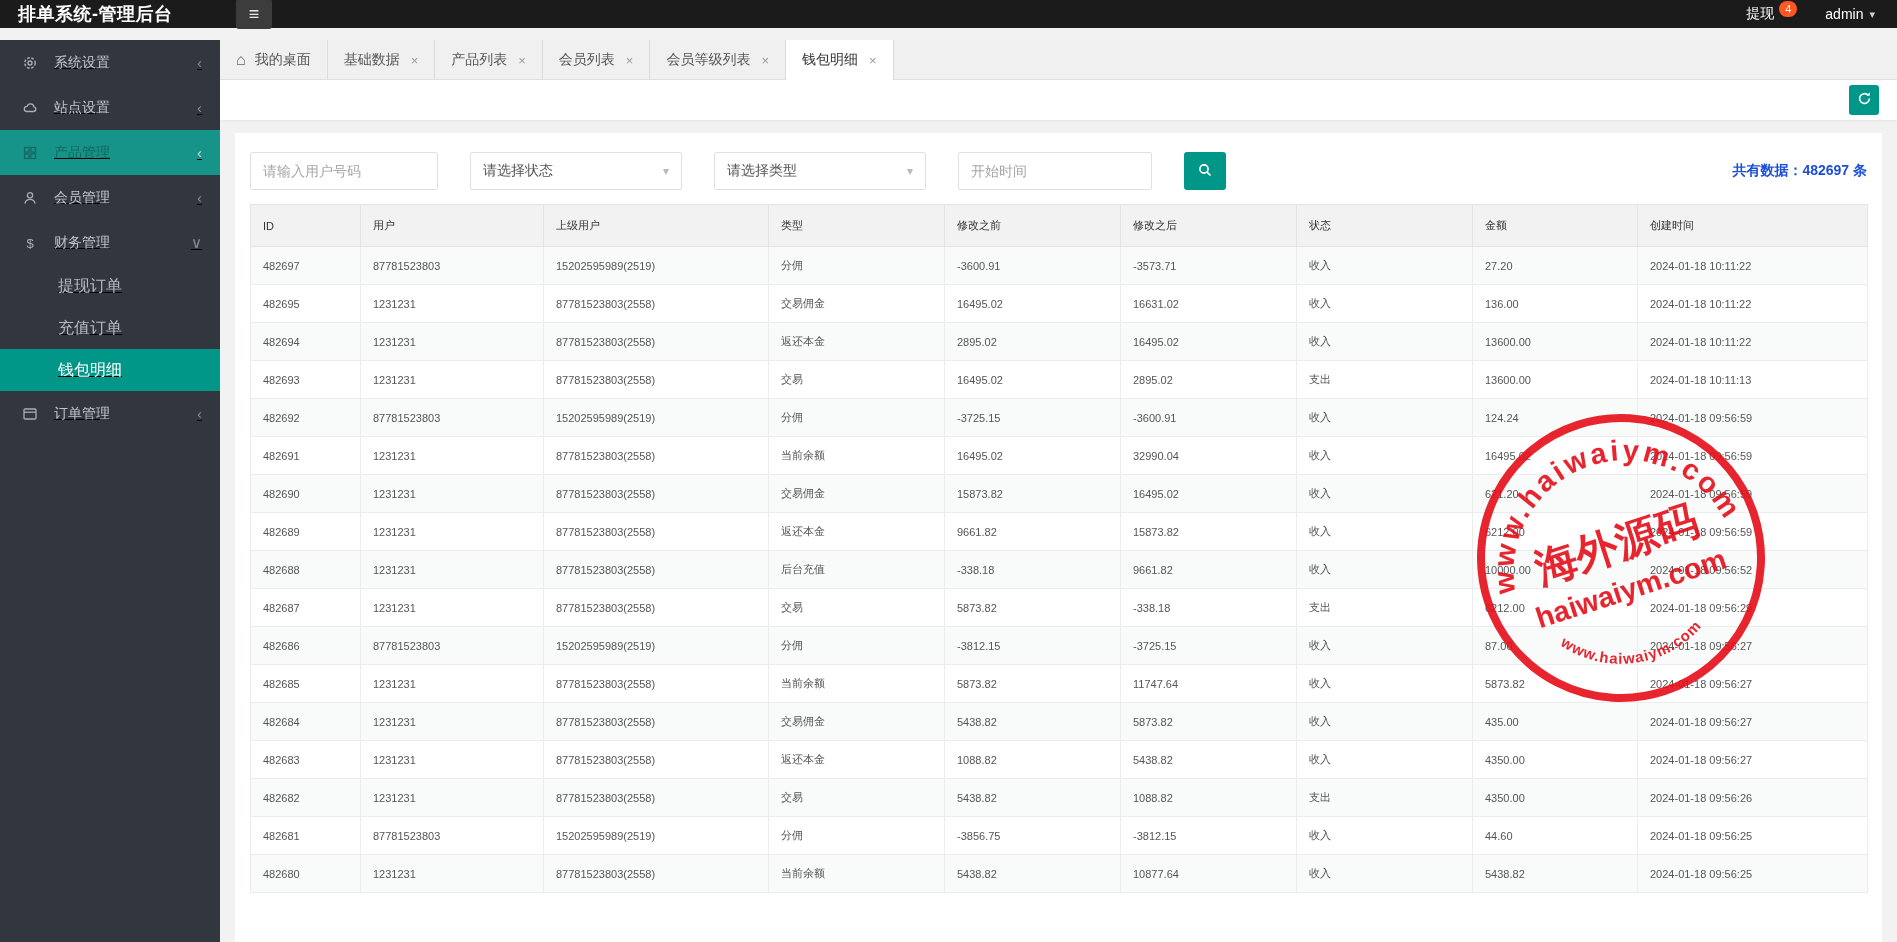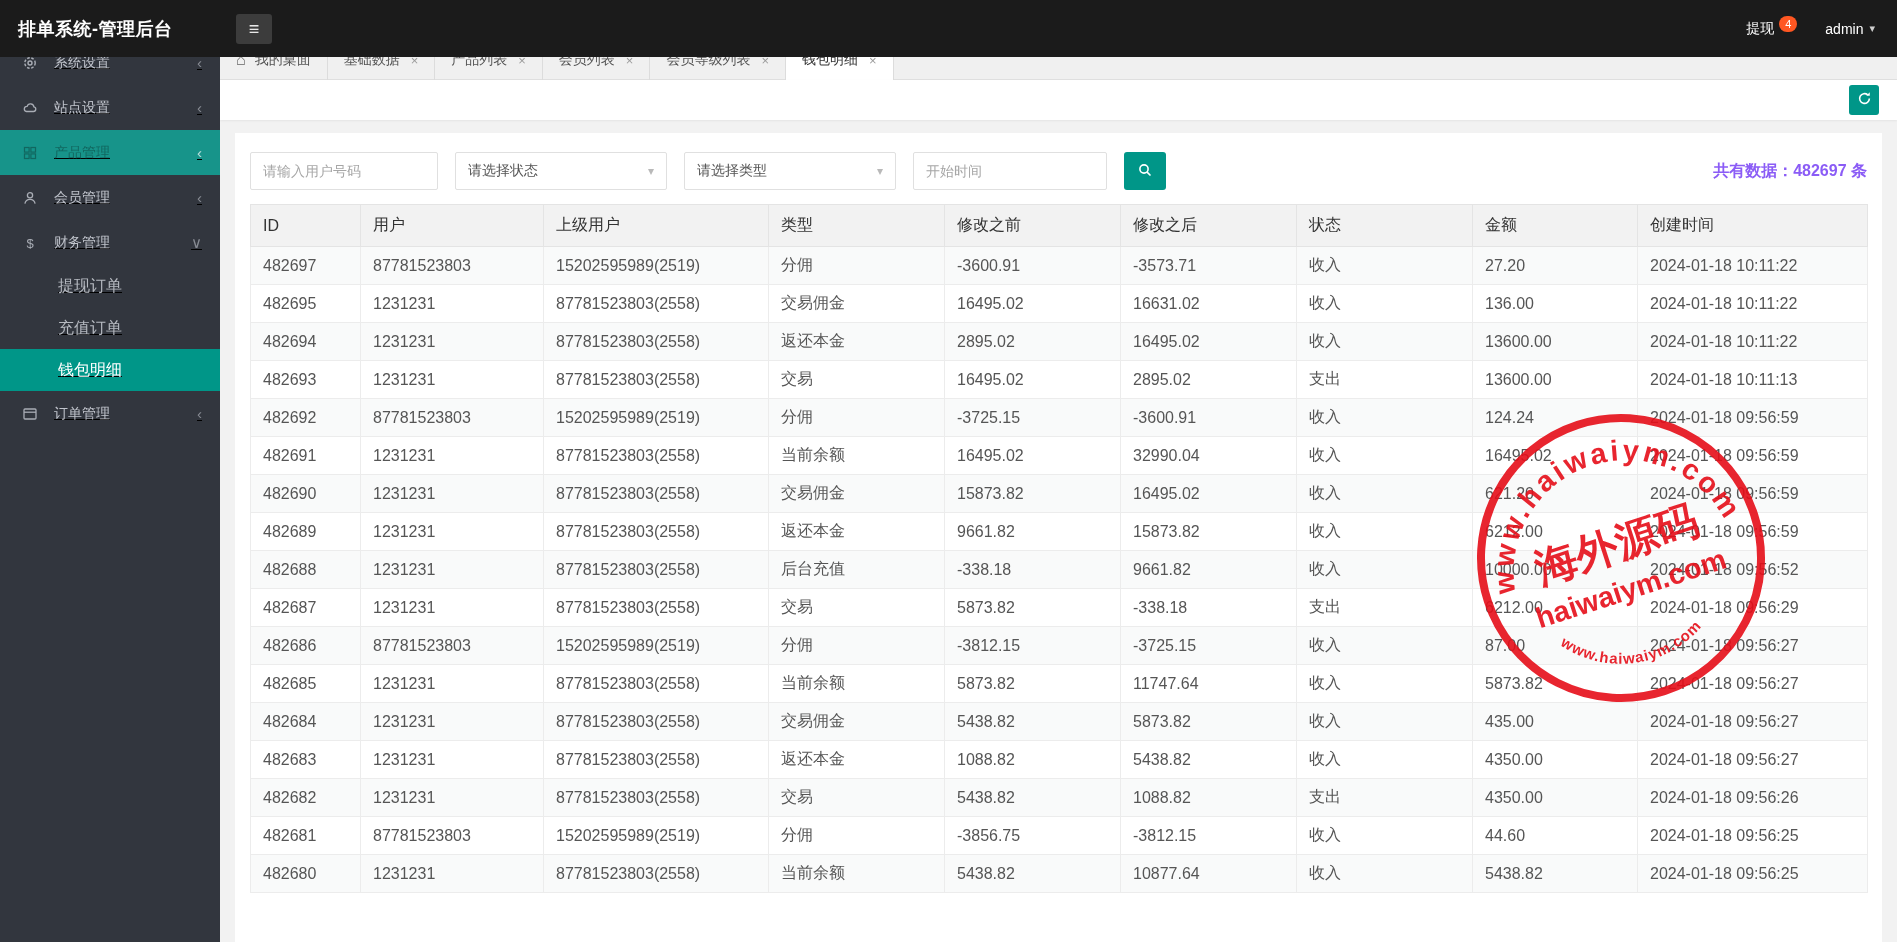--- a/index.html
+++ b/index.html
@@ -1,20 +1,20 @@
 <!DOCTYPE html>
 <html><head>
 <meta charset="utf-8">
 <style>
   * { margin:0; padding:0; box-sizing:border-box; }
   html,body { width:1897px; height:942px; overflow:hidden;
     font-family:"Liberation Sans","DejaVu Sans",sans-serif; background:#f2f2f2; }
 
   
-  .header { position:fixed; top:0; left:0; width:1897px; height:57px; background:#1b1b1b;
+  .header { position:fixed; top:0; left:0; width:1897px; height:28px; background:#1b1b1b;
     color:#fff; display:flex; align-items:center; z-index:20; }
   .logo { width:220px; font-size:18px; font-weight:bold; padding-left:18px; letter-spacing:0.5px; }
   .hamburger { width:36px; height:30px; margin-left:16px; background:#3c3c3c; border:none; border-radius:3px;
     color:#e8e8e8; font-size:18px; line-height:30px; cursor:pointer; }
   .header-right { margin-left:auto; display:flex; align-items:center; gap:28px; padding-right:22px;justify-content:space-between; }
   .withdraw { font-size:14px; color:#fff; cursor:pointer; display:flex; align-items:center; }
   .badge { background:#ff5722; color:#fff; font-size:11px; line-height:16px; min-width:18px; text-align:center;
     border-radius:9px; padding:0 5px; margin-left:5px; transform:translateY(-5px); }
   .user { font-size:14px; display:flex; align-items:center; gap:6px; cursor:pointer; }
   .caret { font-size:11px; color:#cfcfcf; }
@@ -43,33 +43,33 @@
   .tab-home { font-size:16px; color:#666; }
   .tab-close { font-size:13px; color:#9a9a9a; margin-left:2px; cursor:pointer; }
 
   .toolbar-card { height:40px; background:#fff; display:flex; align-items:center; justify-content:flex-end;
     padding-right:18px; box-shadow:0 1px 2px rgba(0,0,0,0.06); margin-bottom:13px; }
   .refresh-btn { width:30px; height:30px; background:#009688; border:none; border-radius:3px;
     display:flex; align-items:center; justify-content:center; cursor:pointer; }
 
   .main-card { background:#fff; margin:0 15px; flex:1; padding:13px 15px 15px 15px; overflow:hidden; }
 
-  .filter-row { display:flex; align-items:center; gap:17px; margin:6px 0 14px 0; }
+  .filter-row { display:flex; align-items:center; gap:32px; margin:6px 0 14px 0; }
   .txt-input { width:188px; height:38px; border:1px solid #e0e0e0; border-radius:2px; padding:0 12px;
     font-size:14px; color:#333; outline:none; font-family:inherit; }
   .txt-input::placeholder { color:#a6a6a6; }
   .select { width:212px; height:38px; border:1px solid #e0e0e0; border-radius:2px; display:flex;
     align-items:center; justify-content:space-between; padding:12px 12px; font-size:14px; color:#555; cursor:pointer; background:#fff; }
   .select .arrow { color:#b9b9b9; font-size:12px; }
   .time-input { width:194px; }
   .search-btn { width:42px; height:38px; background:#009688; border:none; border-radius:3px;
     display:flex; align-items:center; justify-content:center; cursor:pointer; }
-  .total { margin-left:auto; font-size:16px; color:#8b5cf6; font-weight:700; }
-
-  table { width:100%; border-collapse:collapse; table-layout:fixed; font-size:16px; color:#555; }
+  .total { margin-left:auto; font-size:14px; color:#1d4ed8; font-weight:700; }
+
+  table { width:100%; border-collapse:collapse; table-layout:fixed; font-size:11px; color:#555; }
   th { background:#f2f2f2; height:42px; font-weight:400; text-align:left; padding:0 12px;
     border:1px solid #e4e4e4; color:#333; }
   td { height:38px; padding:0 12px; border:1px solid #ececec; overflow:hidden; white-space:nowrap; }
   tbody tr:nth-child(odd)  { background:#f9fafa; }
   tbody tr:nth-child(even) { background:#ffffff; }
 
   
   .stamp { position:absolute; left:1471px; top:408px; width:300px; height:300px; z-index:50;
     opacity:0.9; pointer-events:none; transform:rotate(-18deg); }
 </style>

